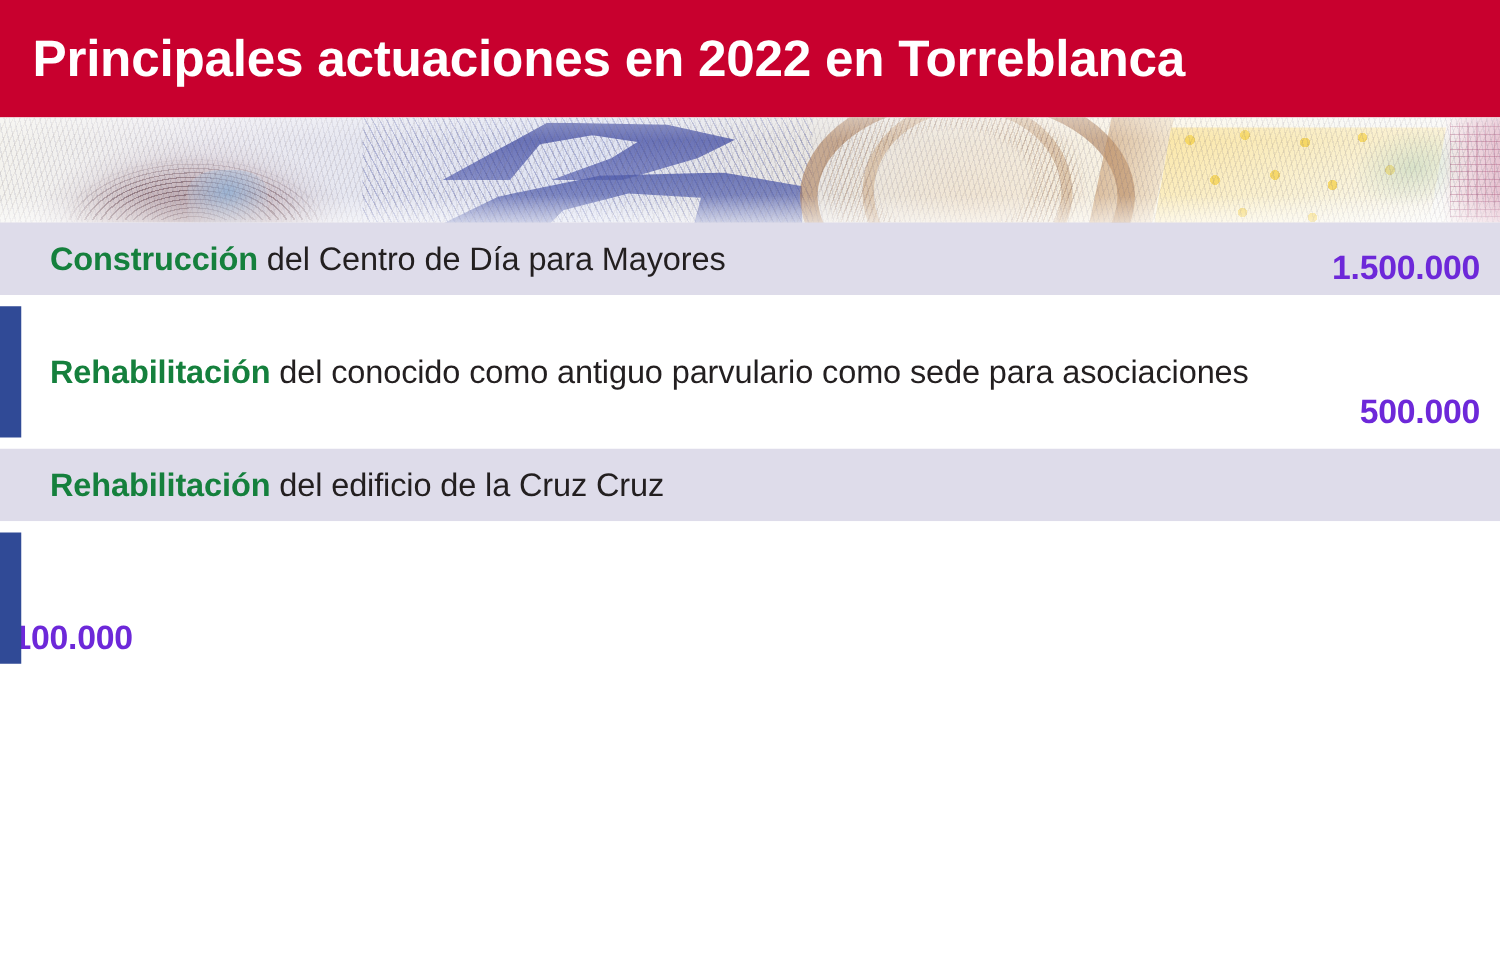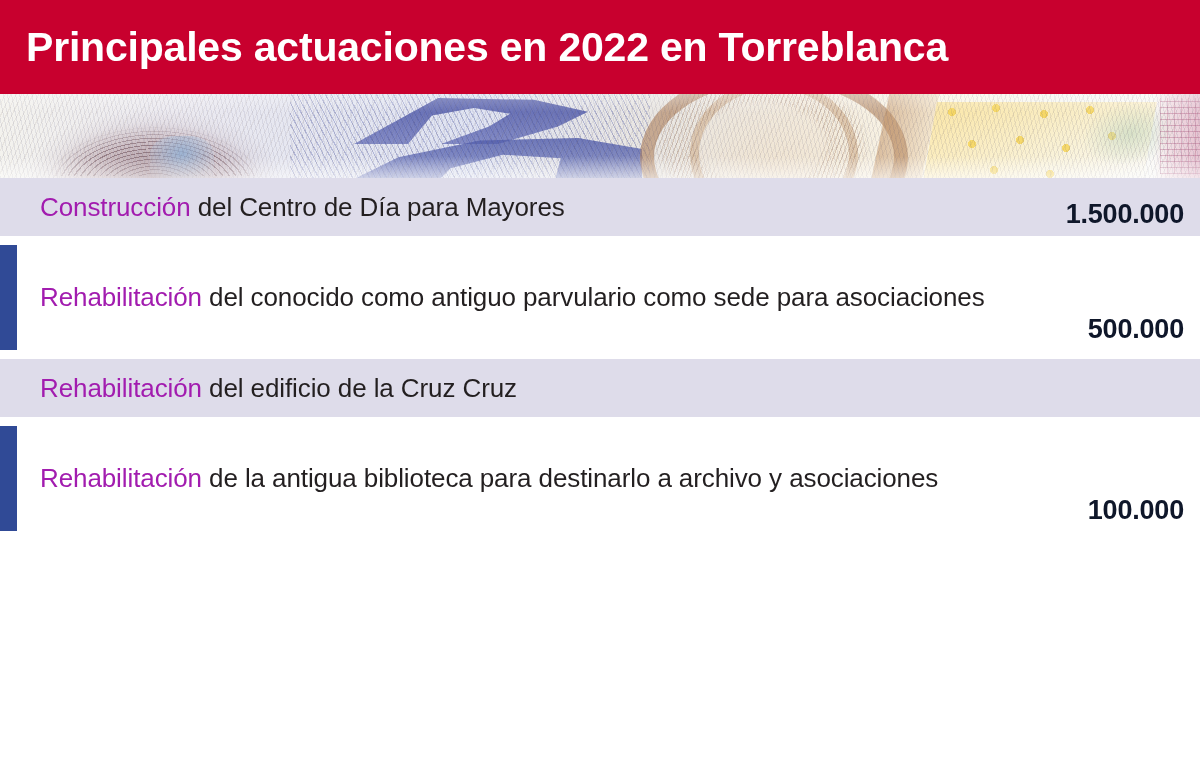--- a/index.html
+++ b/index.html
@@ -212,28 +212,28 @@
   .row.two-line .row-text { align-items: center; }
 
   .row-amount {
     flex: 0 0 auto;
     display: flex;
     align-items: flex-end;
     justify-content: flex-end;
     padding: 15px 16px 0 10px;
     font-size: 27px;
     font-weight: bold;
-    color: #0f172a;
+    color: #6d28d9;
     letter-spacing: -0.2px;
     white-space: nowrap;
   }
   .row.one-line .row-amount { align-items: center; }
   .row.two-line .row-amount { padding-bottom: 14px; }
 
-  .hl { color: #a21caf; font-weight: normal; }
+  .hl { color: #15803d; font-weight: bold; }
 
   
   .h-1 { height: 58px; }
   .h-2 { height: 123px; }
 </style>
 </head>
 <body>
 
 <div class="infographic">
 
@@ -277,20 +277,17 @@
         </div>
         <div class="row-amount">500.000</div>
       </div>
       <div class="row shaded one-line h-1">
         <div class="row-text">
           <div><span class="hl">Rehabilitación</span><span> del edificio de la Cruz Cruz</span></div>
         </div>
       </div>
       <div class="row two-line h-2">
         <div class="row-accent"></div>
-        <div class="row-text">
-          <div><span class="hl">Rehabilitación</span><span> de la antigua biblioteca para destinarlo a archivo y asociaciones</span></div>
-        </div>
         <div class="row-amount">100.000</div>
       </div>
     </div>
 
 </div>
 
 </body></html>

